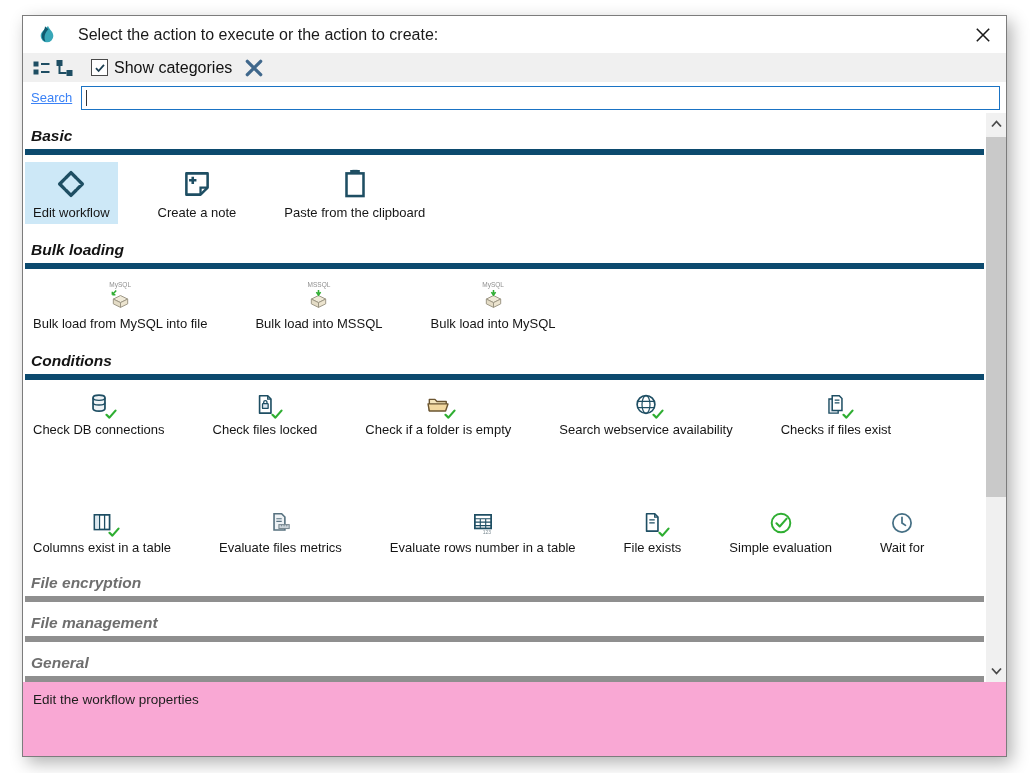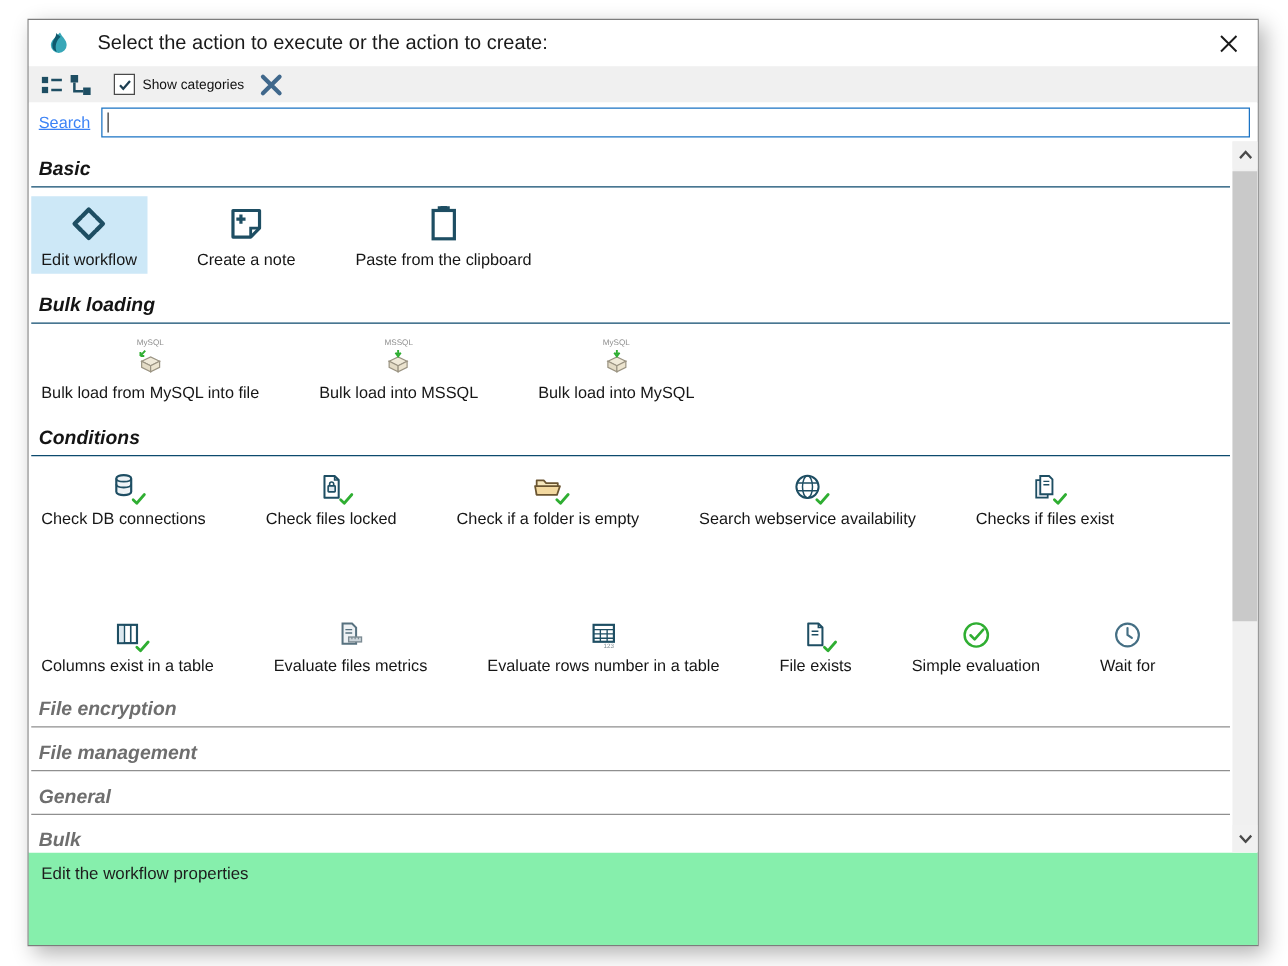--- a/index.html
+++ b/index.html
@@ -18,54 +18,54 @@
   .title-icon{width:20px;height:22px;margin-right:9px;flex:0 0 auto;}
   .title-icon svg{width:100%;height:100%;display:block;}
   .title-text{font-size:16px;color:#1a1a1a;margin-left:12px;}
   .close-btn{margin-left:auto;width:18px;height:18px;display:flex;align-items:center;justify-content:center;}
   
   .toolbar{height:29px;flex:0 0 auto;background:#f0f0f0;display:flex;align-items:center;padding:0 6px;}
   .tb-icon{width:20px;height:19px;margin-left:3px;display:flex;align-items:center;}
   .tb-icon svg{width:19px;height:18px;}
   .checkbox{width:15px;height:15px;border:1px solid #4a4a4a;background:#fff;margin-left:16px;display:flex;align-items:center;justify-content:center;}
   .checkbox svg{width:12px;height:12px;}
-  .cb-label{font-size:11px;color:#111;margin-left:6px;}
+  .cb-label{font-size:16px;color:#111;margin-left:6px;}
   .clear-btn{width:20px;height:20px;margin-left:12px;display:flex;align-items:center;justify-content:center;}
   
   .search-row{height:31px;flex:0 0 auto;background:#fff;display:flex;align-items:center;padding:0 6px 0 8px;}
   .search-label{font-size:13px;color:#3b82f6;margin-right:9px;text-decoration:underline;}
   .search-input{flex:1;height:24px;border:1px solid #1a73c4;background:#fff;display:flex;align-items:center;padding:0 4px;box-sizing:border-box;}
   .caret{width:1px;height:16px;background:#333;}
   
   .list{flex:1 1 auto;position:relative;background:#fff;overflow:hidden;}
   .list-inner{position:absolute;left:2px;right:22px;top:0;}
   .category{margin-top:13px;}
   .category.dimmed{margin-top:11px;}
-  .cat-header{font-size:15.5px;font-weight:bold;font-style:italic;color:#141414;padding:1px 0 4px 6px;border-bottom:1px solid #0c4a6e;}
+  .cat-header{font-size:15.5px;font-weight:bold;font-style:italic;color:#141414;padding:1px 0 4px 6px;border-bottom:6px solid #0c4a6e;}
   .dimmed .cat-header{color:#6e6e6e;border-bottom-color:#8f8f8f;}
   .items{display:flex;flex-wrap:wrap;align-items:flex-end;column-gap:7px;row-gap:7px;padding:7px 0 3px 0;gap:32px;}
   .break{flex-basis:100%;height:0;}
   .tile{display:flex;flex-direction:column;align-items:center;gap:4px;padding:5px 8px 4px;}
   .tile.selected{background:#cde8f7;}
   .tile-label{font-size:13px;color:#161616;white-space:nowrap;}
   .icon-wrap{position:relative;display:flex;flex-direction:column;align-items:center;}
   .glyph svg{display:block;width:26px;height:26px;}
   .cat-basic .glyph svg{width:34px;height:34px;}
   .cat-bulk-loading .glyph svg{width:23px;height:23px;}
   .tag{font-size:6.5px;color:#8f8f8f;line-height:7px;margin-bottom:1px;letter-spacing:0;}
   .check-badge{position:absolute;right:-5px;bottom:-2px;width:12px;height:12px;}
   .check-badge svg{width:12px;height:12px;display:block;}
   
   .scrollbar{position:absolute;top:0;right:0;bottom:0;width:20px;background:#f0f0f0;}
   .sb-btn{position:absolute;left:0;width:20px;height:22px;background:#f1f1f1;display:flex;align-items:center;justify-content:center;}
   .sb-up{top:0;} .sb-down{bottom:0;}
   .sb-btn svg{width:11px;height:8px;}
   .sb-thumb{position:absolute;left:0;top:24px;width:20px;height:360px;background:#c9c9c9;}
   
-  .footer{height:74px;flex:0 0 auto;background:#86efac;padding:8px 10px;box-sizing:border-box;}
+  .footer{height:74px;flex:0 0 auto;background:#f9a8d4;padding:8px 10px;box-sizing:border-box;}
   .footer-text{font-size:13.5px;color:#1d1d1d;}
 </style>
 </head>
 <body>
 
 <div class="window">
 
   <div class="titlebar">
     <span class="title-icon">
       <svg viewBox="0 0 24 26">

